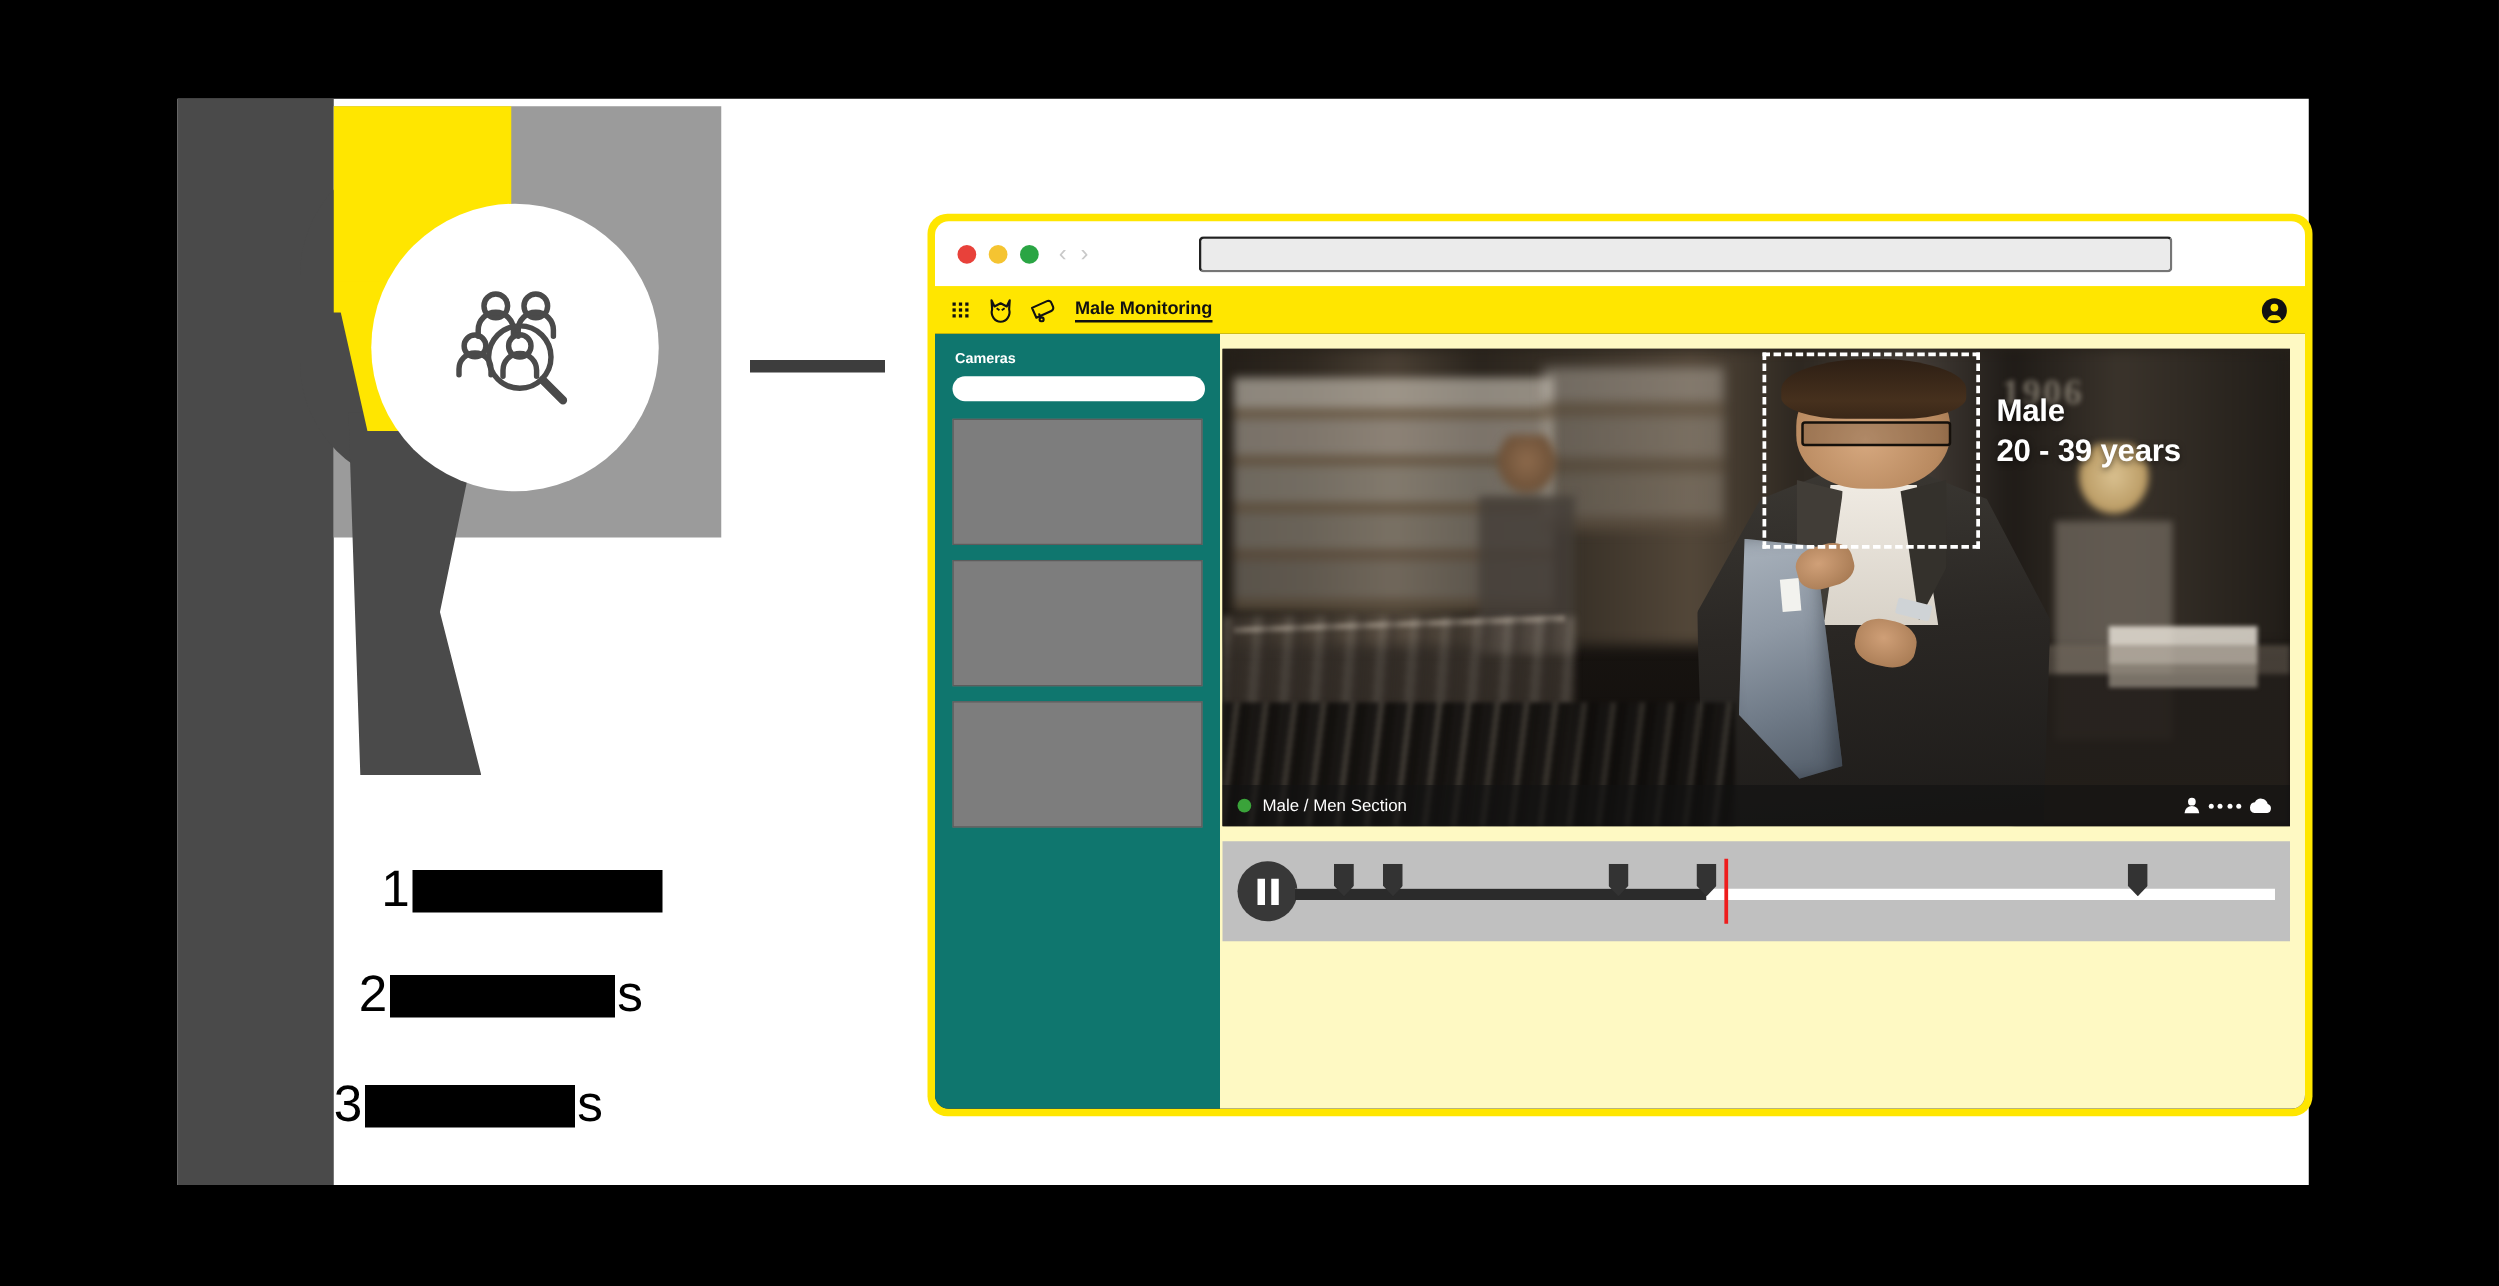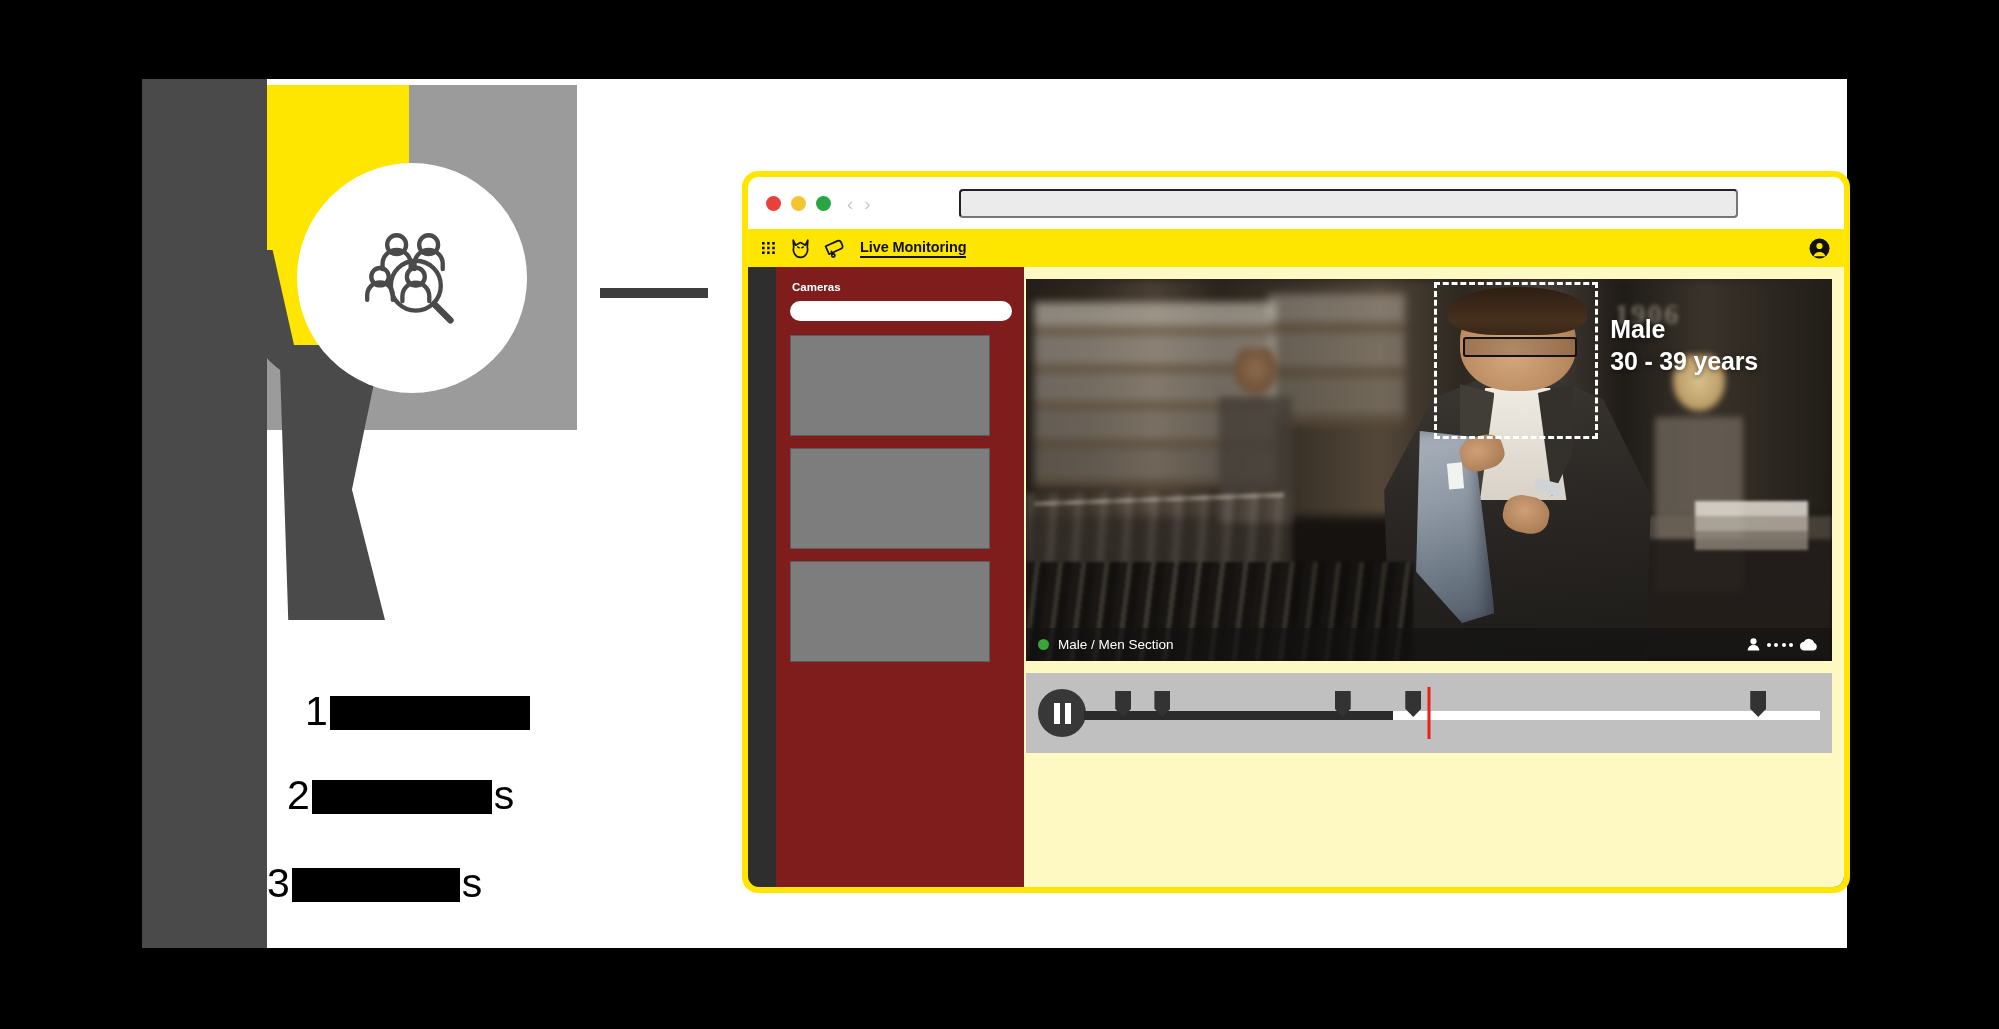--- a/index.html
+++ b/index.html
@@ -222,26 +222,25 @@
   .appbody {
     display: flex;
     height: calc(100% - 52px - 38px);
     background: #2e2e2e;
     border-radius: 0 0 11px 11px;
     overflow: hidden;
   }
 
   
   .sidebar {
-    width: 248px;
-    background: #7f1d1d;
+    width: 228px;
+    background: #0f766e;
     padding: 10px 12px 0 14px;
     box-sizing: border-box;
     flex-shrink: 0;
-    margin-left: 28px;
   }
 
   .sidebar-title {
     font-size: 11.5px;
     font-weight: 700;
     color: #ffffff;
     margin: 4px 0 8px 2px;
   }
 
   .sidebar-search {
@@ -712,21 +711,21 @@
         </svg>
 
         <svg width="22" height="19" viewBox="0 0 22 19" fill="none" stroke="#111111" stroke-width="1.7" stroke-linejoin="round" stroke-linecap="round">
           <path d="M1.6 7.3 L13.6 1.9 A2.6 2.6 0 0 1 17.1 3.3 L18.4 6.3
                    A2.6 2.6 0 0 1 17 9.8 L5.1 15.2 Z"></path>
           <path d="M7.4 12.4 L8.6 15.1"></path>
           <circle cx="9.3" cy="16.5" r="1.6"></circle>
         </svg>
       </div>
 
-      <div class="appbar-title">Live Monitoring</div>
+      <div class="appbar-title">Male Monitoring</div>
 
       <div class="appbar-spacer"></div>
 
       <svg width="21" height="21" viewBox="0 0 21 21">
         <circle cx="10.5" cy="10.5" r="10" fill="#111111"></circle>
         <circle cx="10.5" cy="8" r="3.1" fill="#ffe600"></circle>
         <path d="M4.6 18.2 a6.2 6.2 0 0 1 11.8 0 Z" fill="#ffe600"></path>
       </svg>
     </div>
 
@@ -775,21 +774,21 @@
               <div class="man-hand-l"></div>
             </div>
 
             <div class="hangers"></div>
           </div>
 
           <div class="detect-box"></div>
 
           <div class="detect-info">
             <div>Male</div>
-            <div>30 - 39 years</div>
+            <div>20 - 39 years</div>
           </div>
 
           <div class="video-status">
             <span class="live-dot"></span>
             <span class="status-label">Male / Men Section</span>
             <span class="status-spacer"></span>
             <span class="status-icons">
               <svg width="15" height="15" viewBox="0 0 15 15">
                 <circle cx="7.5" cy="4.3" r="3.1" fill="#ffffff"></circle>
                 <path d="M1.6 13.6 a5.9 5.9 0 0 1 11.8 0 Z" fill="#ffffff"></path>

